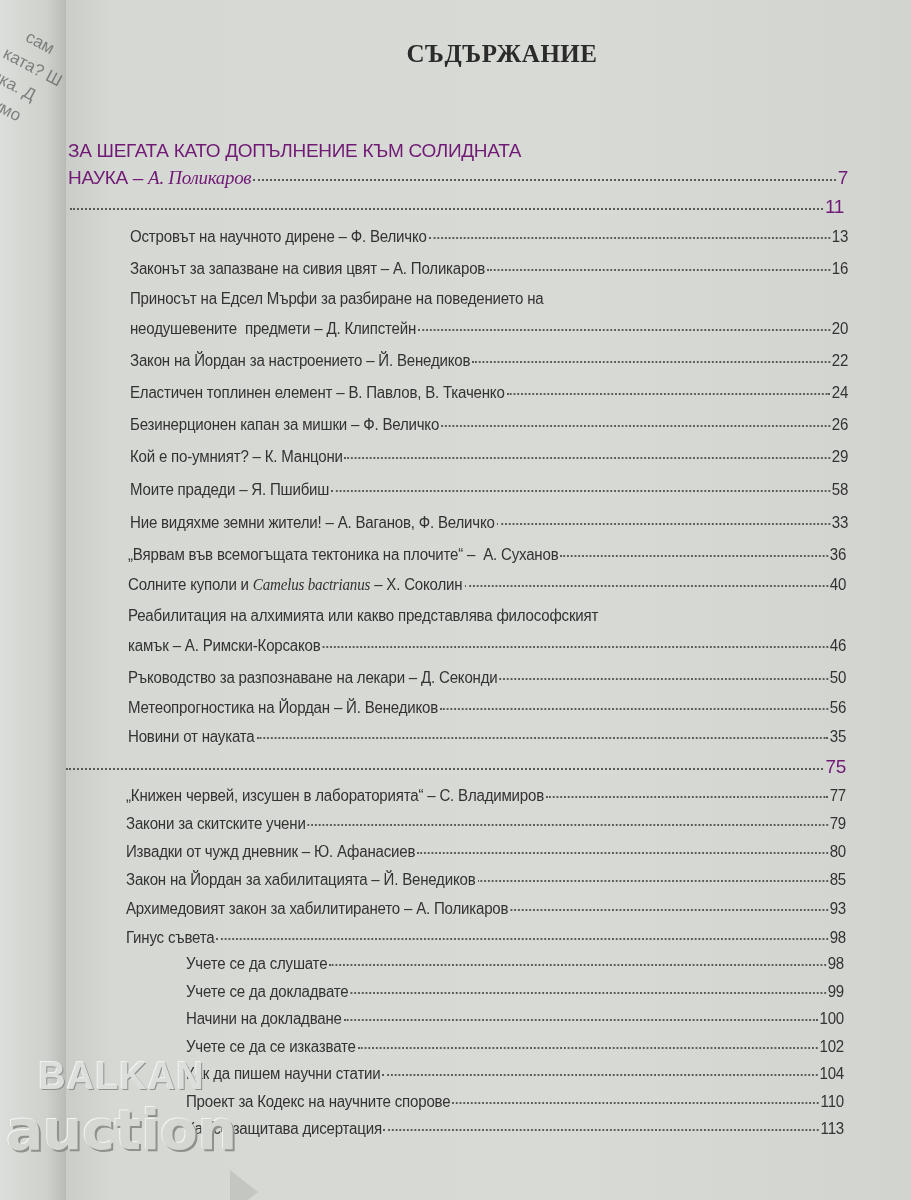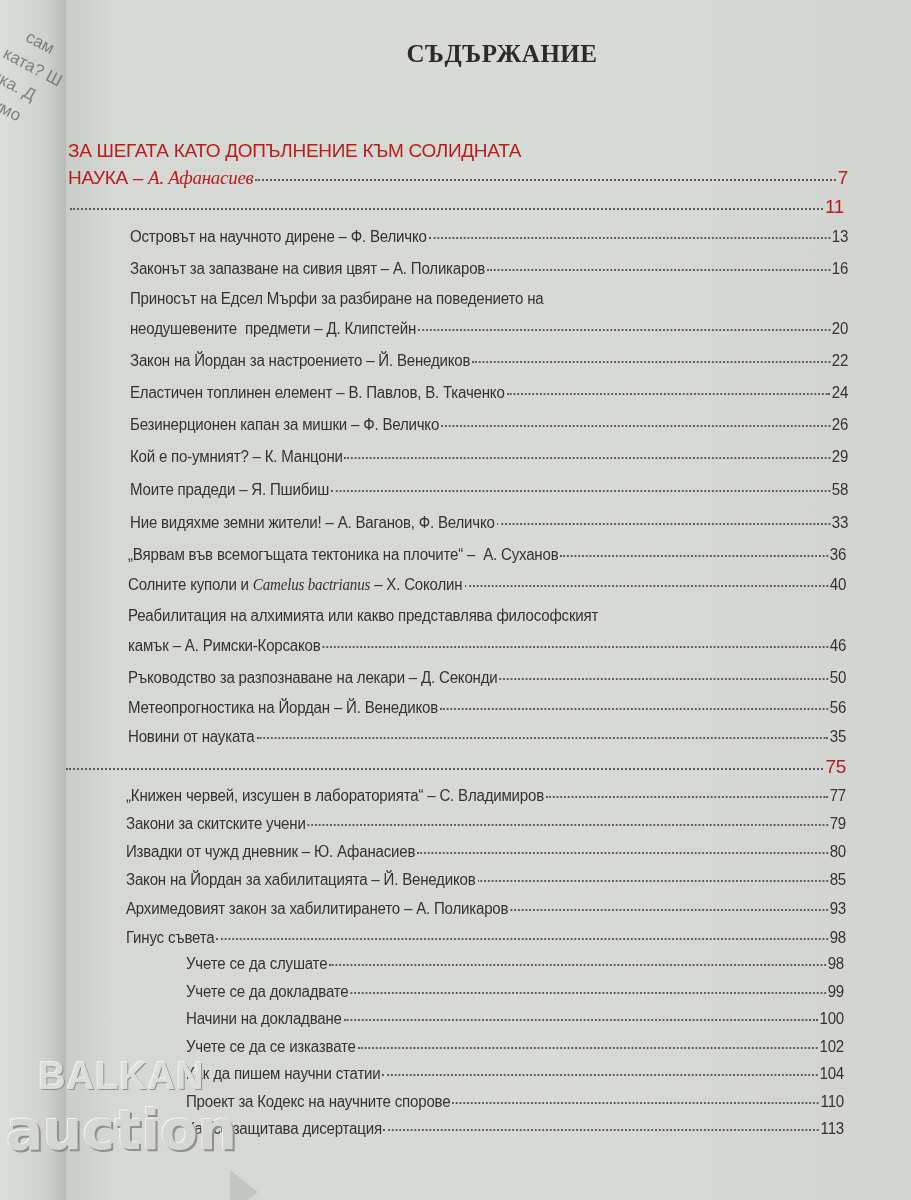--- a/index.html
+++ b/index.html
@@ -35,21 +35,21 @@
   .entry {
     position: absolute; display: flex; align-items: baseline;
     white-space: nowrap;
   }
   .entry .txt { flex: 0 0 auto; }
   .entry .dots {
     flex: 1 1 auto; overflow: hidden; margin: 0 2px;
     border-bottom: 2px dotted #5a5a5a; height: 0; position: relative; top: -3px;
   }
   .entry .pg { flex: 0 0 auto; text-align: right; }
-  .lvl0 { font-family: "Liberation Sans", sans-serif; font-size: 19px; letter-spacing: -0.3px; color: #b91c1c; }
+  .lvl0 { font-family: "Liberation Sans", sans-serif; font-size: 19px; letter-spacing: -0.3px; color: #701a75; }
   .lvl1, .lvl2 { font-family: "Liberation Sans", sans-serif; font-size: 16px; letter-spacing: -0.2px; color: #333; transform: scaleX(0.94); transform-origin: left center; }
   .single { position: absolute; white-space: nowrap; }
   .author-it { font-family: "Liberation Serif", serif; font-style: italic; }
   .watermark {
     position: absolute; left: 6px; top: 1055px; pointer-events: auto; text-align: center;
   }
   .wm-balkan {
     font-family: "Liberation Sans", sans-serif; font-weight: bold; font-size: 38px;
     color: #dcdedb; letter-spacing: 1px;
     text-shadow: 1px 1px 0 #8e908c, -1px -1px 0 #f0f2ef;
@@ -84,21 +84,21 @@
 </div>
 
 <div class="title">СЪДЪРЖАНИЕ</div>
 
 <div class="toc">
 
   <div class="single lvl0" style="left:68px; top:140px;">
     <span>ЗА ШЕГАТА КАТО ДОПЪЛНЕНИЕ КЪМ СОЛИДНАТА</span>
   </div>
   <div class="entry lvl0" style="left:68px; top:167px; width:780px;">
-    <span class="txt"><span>НАУКА – </span><span class="author-it">А. Афанасиев</span></span>
+    <span class="txt"><span>НАУКА – </span><span class="author-it">А. Поликаров</span></span>
     <span class="dots"></span>
     <span class="pg">7</span>
   </div>
 
   <div class="entry lvl0" style="left:68px; top:196px; width:776px;">
     <span class="dots"></span>
     <span class="pg">11</span>
   </div>
 
   <div class="entry lvl1" style="left:130px; top:228px; width:764px;">

